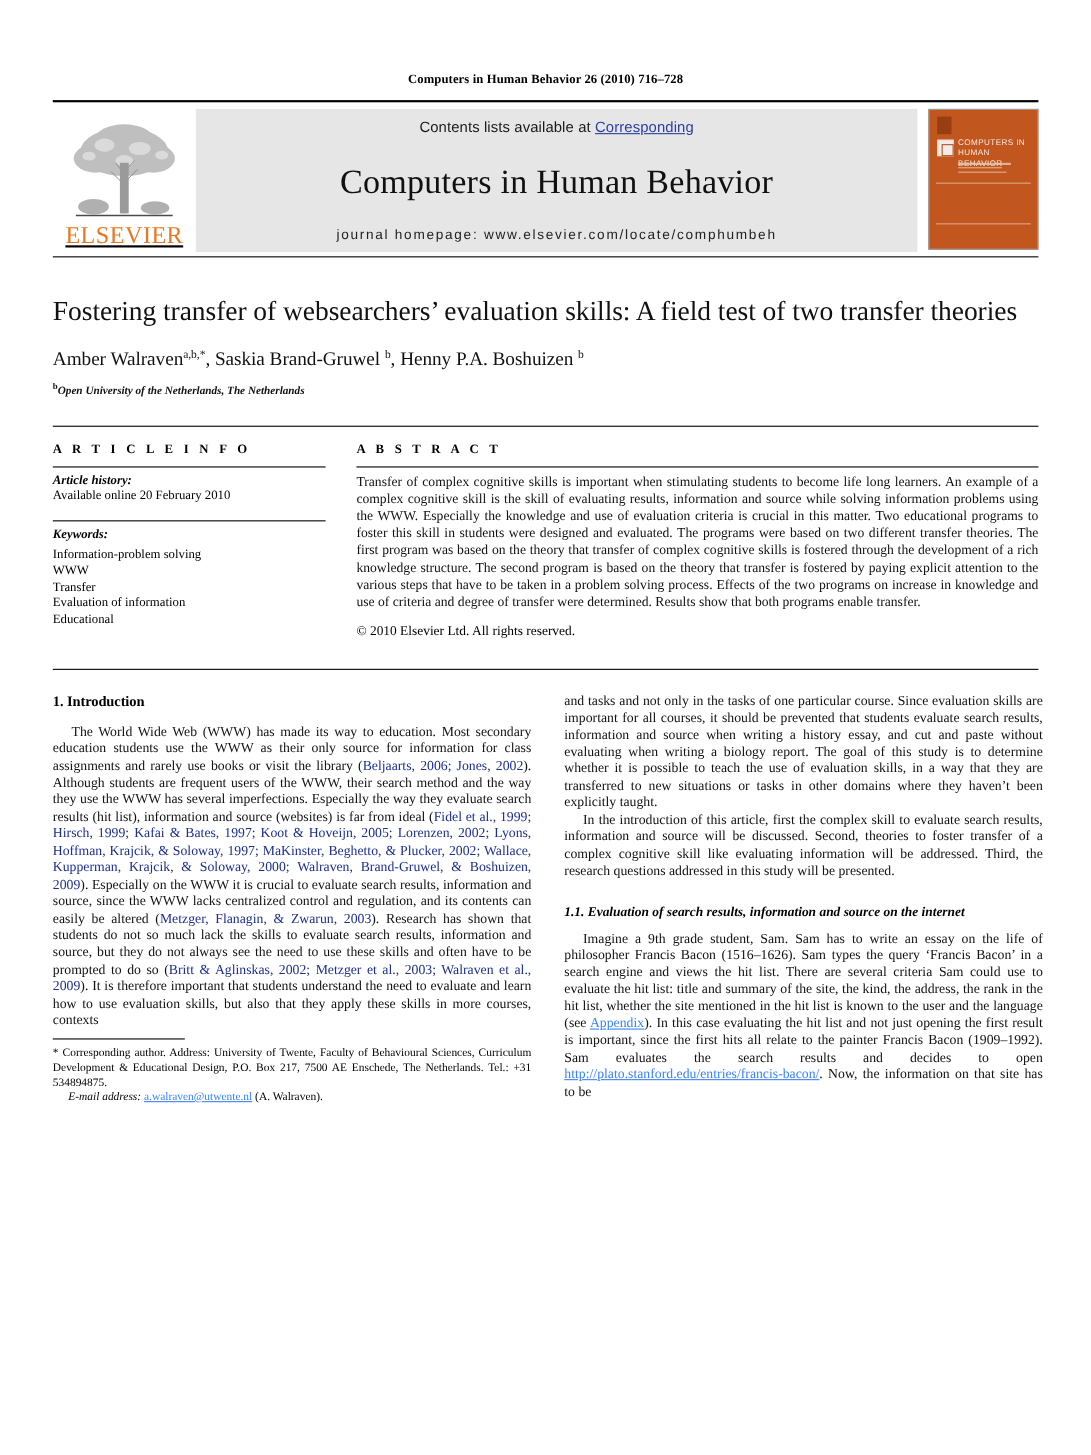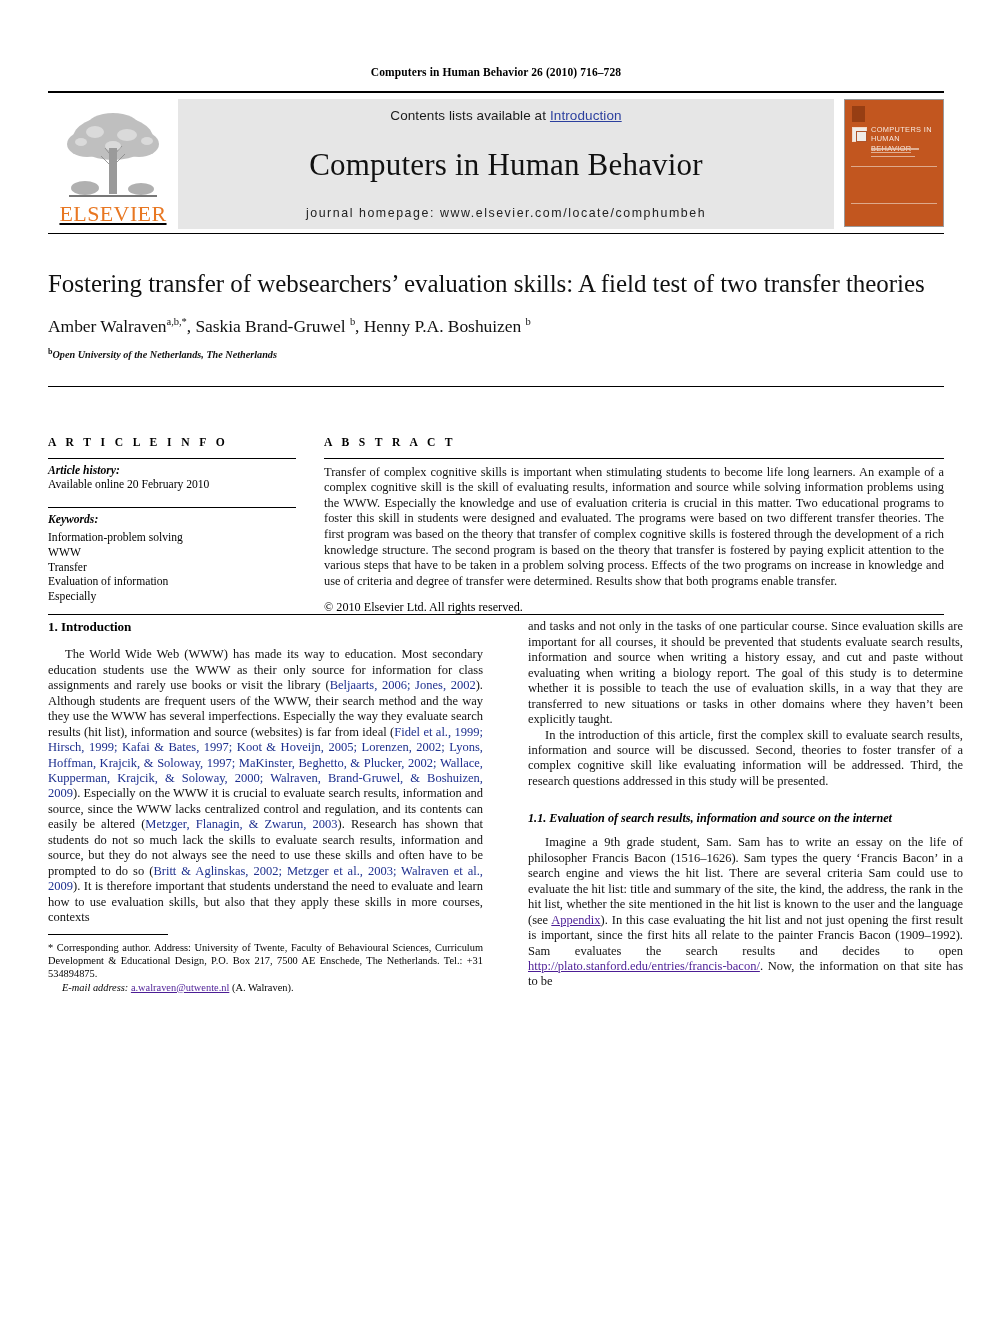--- a/index.html
+++ b/index.html
@@ -163,43 +163,42 @@
     left: 0; right: 0; bottom: 0;
     border-bottom: 1.2px solid #000;
   }
   .col-info { flex: 0 0 248px; }
   .col-abstract { flex: 1 1 auto; }
   .sec-head {
     font-family: "Liberation Serif", serif;
     font-weight: bold;
     font-size: 11.6px;
     letter-spacing: 3.4px;
-    margin-top: 35px;
   }
   .rule { border-top: 1.4px solid #000; margin-top: 9px; }
   .info-group { margin-top: 5px; font-size: 11.6px; line-height: 14.6px; }
   .info-group .lab { font-style: italic; font-weight: bold; }
   .kw-list { margin-top: 4px; }
   .abstract-body {
     margin-top: 6px;
     font-size: 12.4px;
     line-height: 15.6px;
     text-align: justify;
     color: #111;
   }
   .copyright {
     font-size: 12.2px;
     margin-top: 11px;
   }
 
   
   .body-cols {
-    margin: 4px 48px 0 48px;
-    display: flex;
-    gap: 45px;
+    margin: 21px 48px 0 48px;
+    display: flex;
+    gap: 30px;
   }
   .bcol { width: 435px; flex: 0 0 435px; position: relative; }
   h2.section-title {
     font-size: 13.2px;
     font-weight: bold;
     margin: 0 0 12px 0;
     letter-spacing: -0.1px;
   }
   h3.subsection-title {
     font-size: 12.2px;
@@ -212,21 +211,21 @@
     font-size: 12.5px;
     line-height: 15.45px;
     text-align: justify;
     margin: 0 0 0 0;
     text-indent: 17px;
     color: #111;
     -webkit-hyphens: auto; hyphens: auto;
   }
   p.para + p.para { margin-top: 0; }
   .cite { color: #1d2f8e; }
-  .link { color: #4c1d95; }
+  .link { color: #3b82f6; }
 
   
   .footnote-zone {
     position: absolute;
     left: 0;
     bottom: -4px;
     width: 435px;
   }
   .fn-rule { width: 120px; border-top: 1.1px solid #000; margin-bottom: 6px; }
   .fn-text {
@@ -279,21 +278,21 @@
             <ellipse cx="80" cy="81" rx="13" ry="6"></ellipse>
           </g>
           <line x1="8" y1="88" x2="96" y2="88" stroke="#4a4a4a" stroke-width="1.4"></line>
         </svg>
       </div>
       <div class="elsevier-word">ELSEVIER</div>
     </div>
 
     <div class="center-band">
       <div class="contents-line">
-        <span>Contents lists available at </span><a class="sciencedirect-link" href="#">Introduction</a>
+        <span>Contents lists available at </span><a class="sciencedirect-link" href="#">Corresponding</a>
       </div>
       <div class="journal-title">Computers in Human Behavior</div>
       <div class="homepage-line">journal homepage: www.elsevier.com/locate/comphumbeh</div>
     </div>
 
     <div class="cover-thumb">
       <div class="cover-mini-logo"></div>
       <div class="cover-badge"></div>
       <div class="cover-title">COMPUTERS IN HUMAN BEHAVIOR</div>
       <div class="cover-sub">
@@ -326,21 +325,21 @@
         <div>Available online 20 February 2010</div>
       </div>
       <div class="rule" style="margin-top:14px;"></div>
       <div class="info-group">
         <div class="lab">Keywords:</div>
         <div class="kw-list">
           <div>Information-problem solving</div>
           <div>WWW</div>
           <div>Transfer</div>
           <div>Evaluation of information</div>
-          <div>Especially</div>
+          <div>Educational</div>
         </div>
       </div>
     </div>
 
     <div class="col-abstract">
       <div class="sec-head">A B S T R A C T</div>
       <div class="rule"></div>
       <div class="abstract-body">Transfer of complex cognitive skills is important when stimulating students to become life long learners. An example of a complex cognitive skill is the skill of evaluating results, information and source while solving information problems using the WWW. Especially the knowledge and use of evaluation criteria is crucial in this matter. Two educational programs to foster this skill in students were designed and evaluated. The programs were based on two different transfer theories. The first program was based on the theory that transfer of complex cognitive skills is fostered through the development of a rich knowledge structure. The second program is based on the theory that transfer is fostered by paying explicit attention to the various steps that have to be taken in a problem solving process. Effects of the two programs on increase in knowledge and use of criteria and degree of transfer were determined. Results show that both programs enable transfer.</div>
       <div class="copyright">© 2010 Elsevier Ltd. All rights reserved.</div>
     </div>

